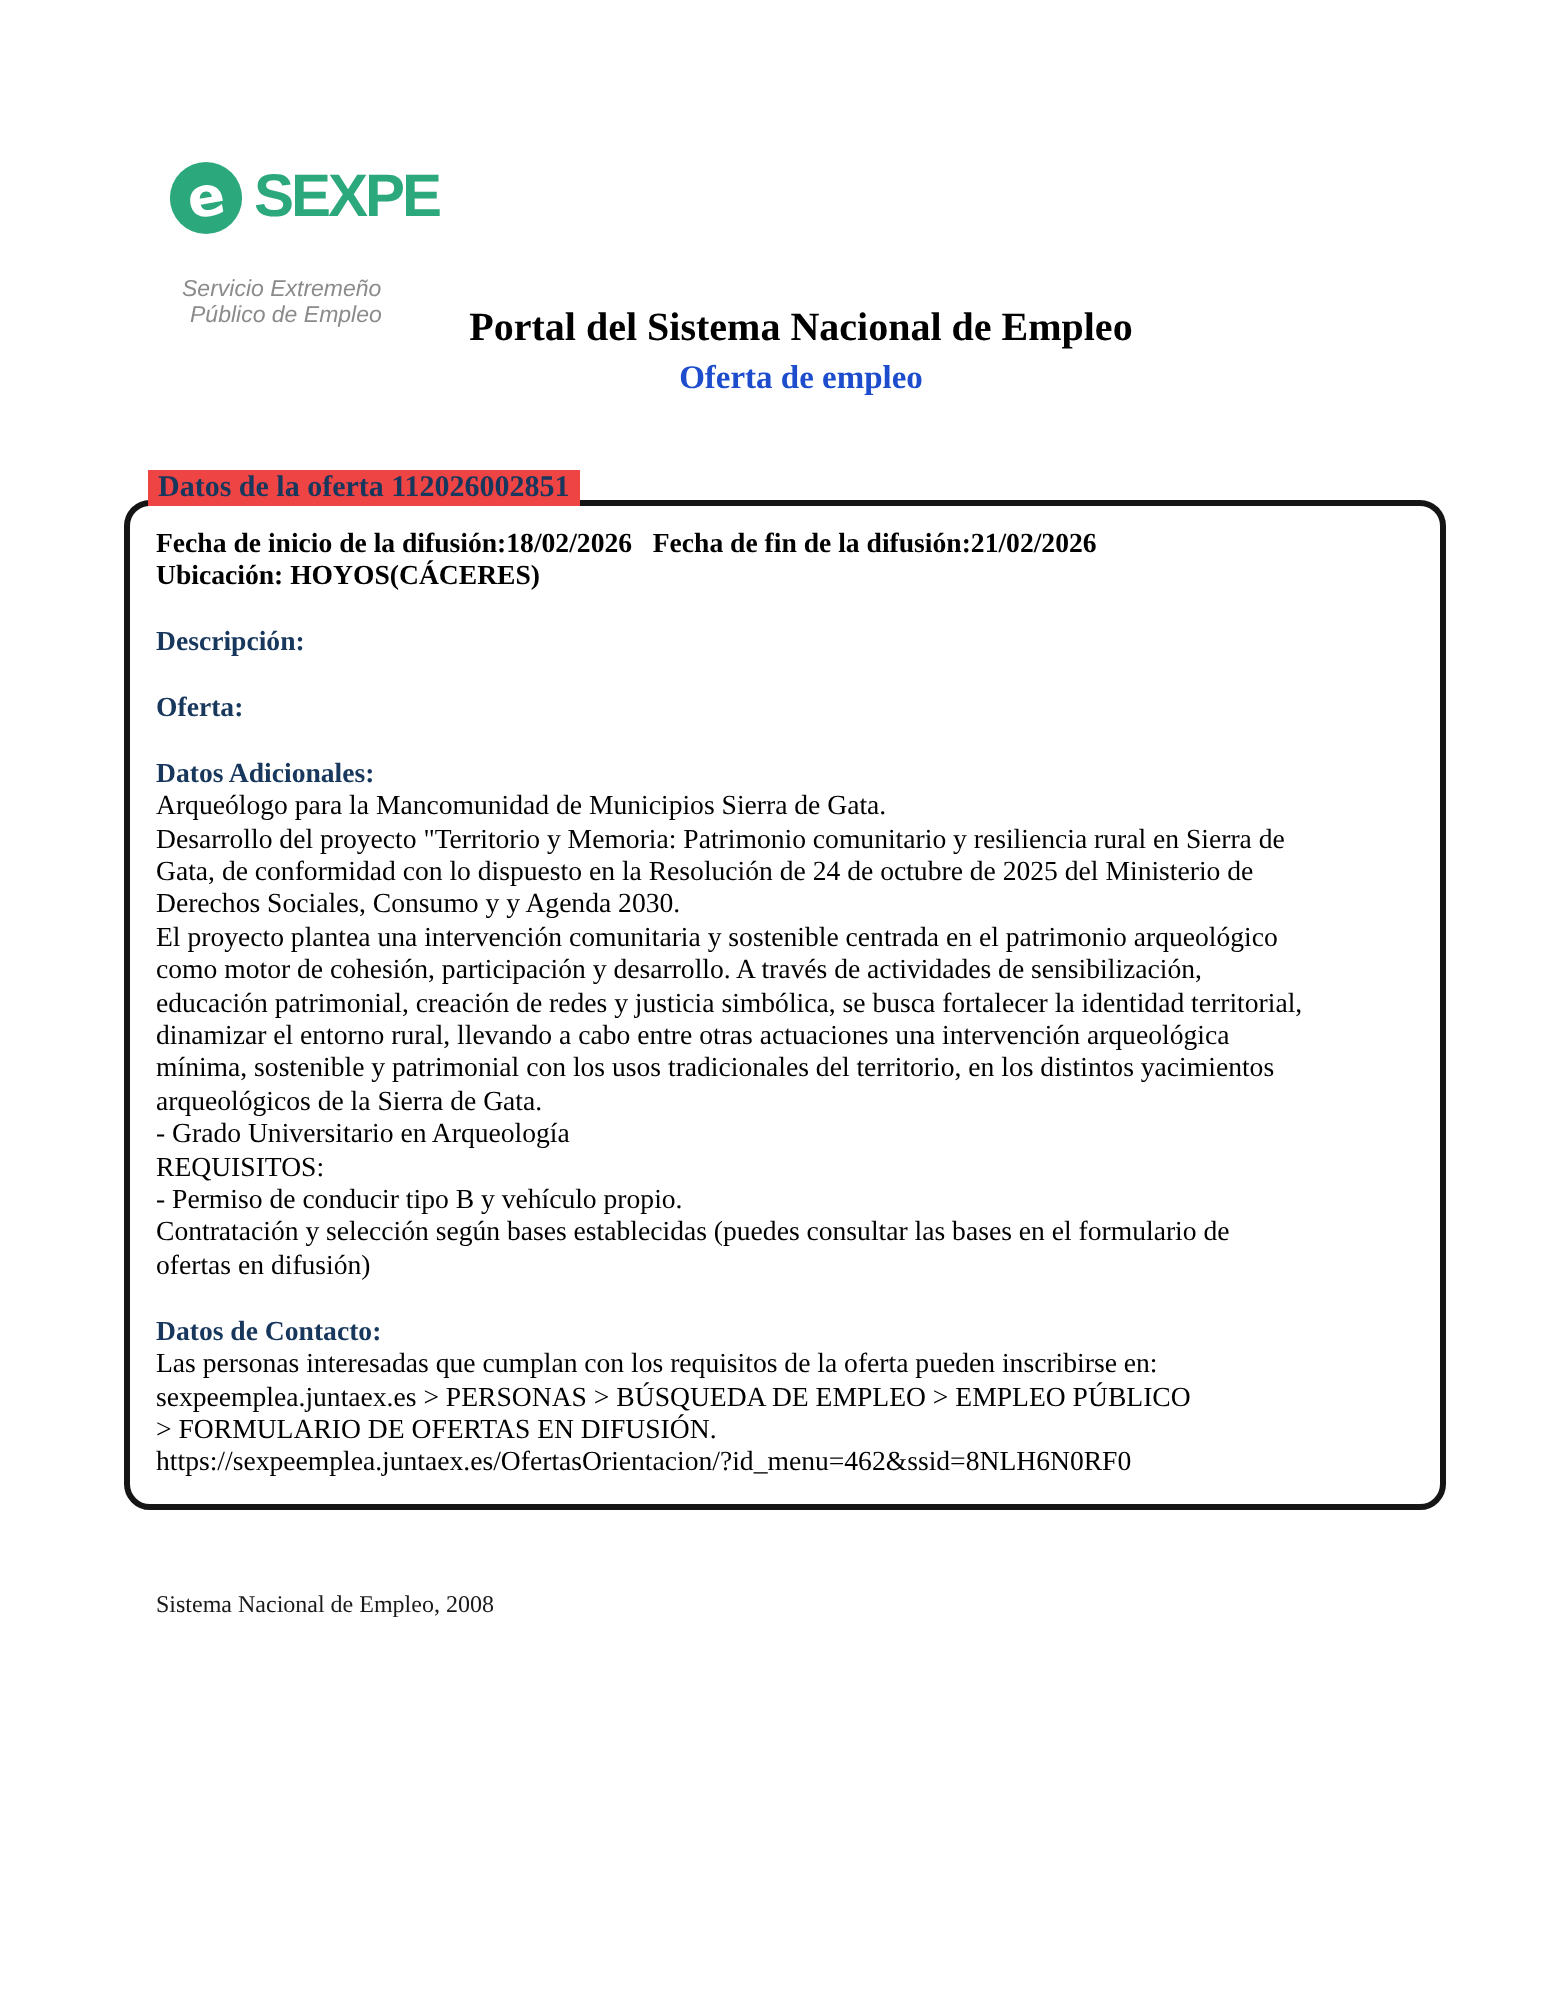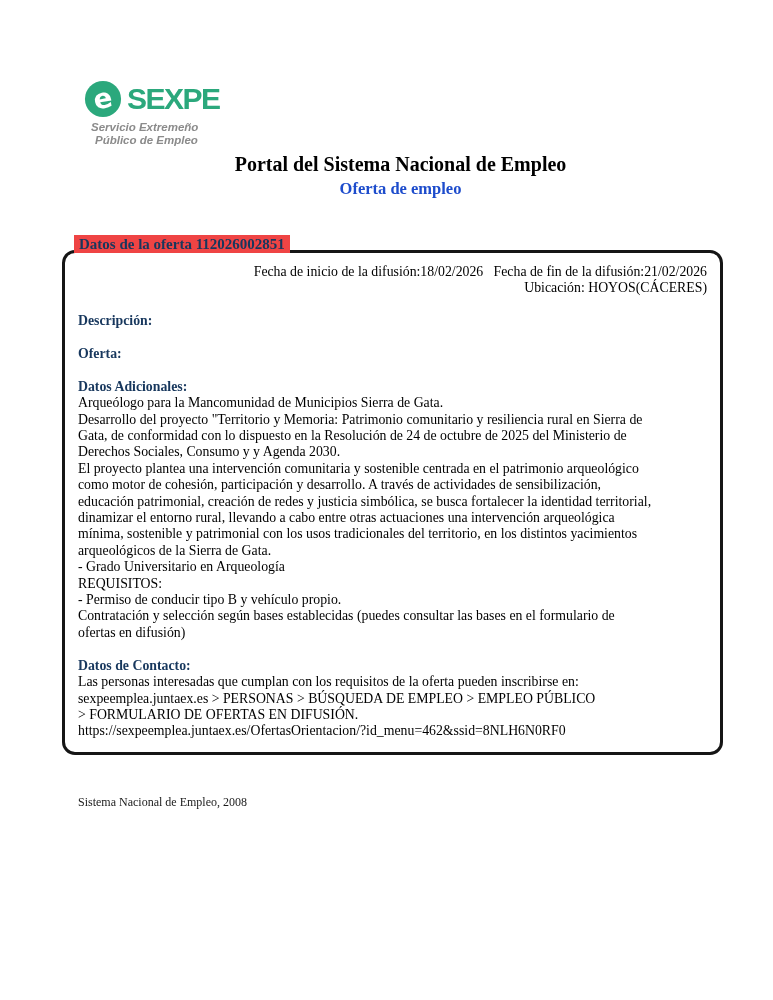--- a/index.html
+++ b/index.html
@@ -19,24 +19,24 @@
   .logo-row { display: flex; align-items: center; gap: 5px; }
   .logo-brand {
     font-family: "Liberation Sans", sans-serif;
     font-weight: bold;
     font-size: 30px;
     letter-spacing: -1.5px;
     color: #2BA87C;
     line-height: 38px;
   }
   .logo-tagline {
-    margin-top: 3px;
+    margin-top: 21px;
     margin-left: 7px;
     font-family: "Liberation Sans", sans-serif;
-    font-weight: bold;
+    font-weight: normal;
     font-style: italic;
     font-size: 11.5px;
     line-height: 13px;
     color: #8B8B8B;
   }
   .logo-tagline div:last-child { padding-left: 4px; }
 
   
   .title-wrap {
     position: absolute;
@@ -77,21 +77,21 @@
     position: absolute;
     left: 62px;
     top: 250px;
     width: 661px;
     border: 3px solid #151515;
     border-radius: 13px;
     padding: 11px 13px 12px 13px;
     font-size: 13.8px;
     line-height: 16.4px;
   }
-  .box-header { text-align: right; }
+  .box-header { text-align: left; font-weight: bold; }
   .line { white-space: pre-wrap; min-height: 16.4px; }
   .spacer { height: 16.4px; }
   .sec-heading {
     color: #17375D;
     font-weight: bold;
     white-space: pre-wrap;
     min-height: 16.4px;
   }
 
   

